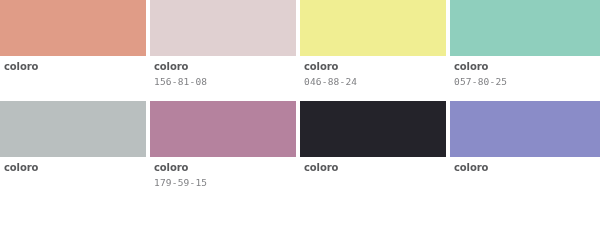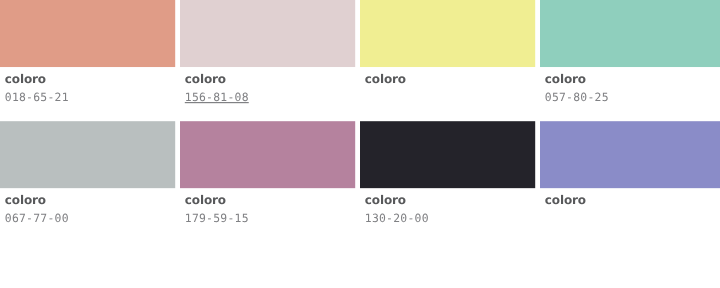--- a/index.html
+++ b/index.html
@@ -94,28 +94,28 @@
       <div class="swatch-cell">
         <div class="swatch" style="background-color: rgb(240, 238, 146);"></div>
       </div>
       <div class="swatch-cell">
         <div class="swatch" style="background-color: rgb(143, 207, 189);"></div>
       </div>
     </div>
     <div class="label-strip">
       <div class="label-cell">
         <div class="brand" style="color: rgb(88, 89, 91);">coloro</div>
-        <div class="code" style="color: rgb(128, 129, 132);">018-65-21</div>
       </div>
       <div class="label-cell">
         <div class="brand" style="color: rgb(88, 89, 91);">coloro</div>
-        <div class="code" style="color: rgb(128, 129, 132); text-decoration: underline;">156-81-08</div>
+        <div class="code" style="color: rgb(128, 129, 132);">156-81-08</div>
       </div>
       <div class="label-cell">
         <div class="brand" style="color: rgb(88, 89, 91);">coloro</div>
+        <div class="code" style="color: rgb(128, 129, 132);">046-88-24</div>
       </div>
       <div class="label-cell">
         <div class="brand" style="color: rgb(88, 89, 91);">coloro</div>
         <div class="code" style="color: rgb(128, 129, 132);">057-80-25</div>
       </div>
     </div>
   </div>
 
   <div class="row">
     <div class="swatch-strip">
@@ -128,29 +128,27 @@
       <div class="swatch-cell">
         <div class="swatch" style="background-color: rgb(36, 35, 42);"></div>
       </div>
       <div class="swatch-cell">
         <div class="swatch" style="background-color: rgb(138, 140, 200);"></div>
       </div>
     </div>
     <div class="label-strip">
       <div class="label-cell">
         <div class="brand" style="color: rgb(88, 89, 91);">coloro</div>
-        <div class="code" style="color: rgb(128, 129, 132);">067-77-00</div>
       </div>
       <div class="label-cell">
         <div class="brand" style="color: rgb(88, 89, 91);">coloro</div>
         <div class="code" style="color: rgb(128, 129, 132);">179-59-15</div>
       </div>
       <div class="label-cell">
         <div class="brand" style="color: rgb(88, 89, 91);">coloro</div>
-        <div class="code" style="color: rgb(128, 129, 132);">130-20-00</div>
       </div>
       <div class="label-cell">
         <div class="brand" style="color: rgb(88, 89, 91);">coloro</div>
       </div>
     </div>
   </div>
 
 </div>
 
 </body></html>

